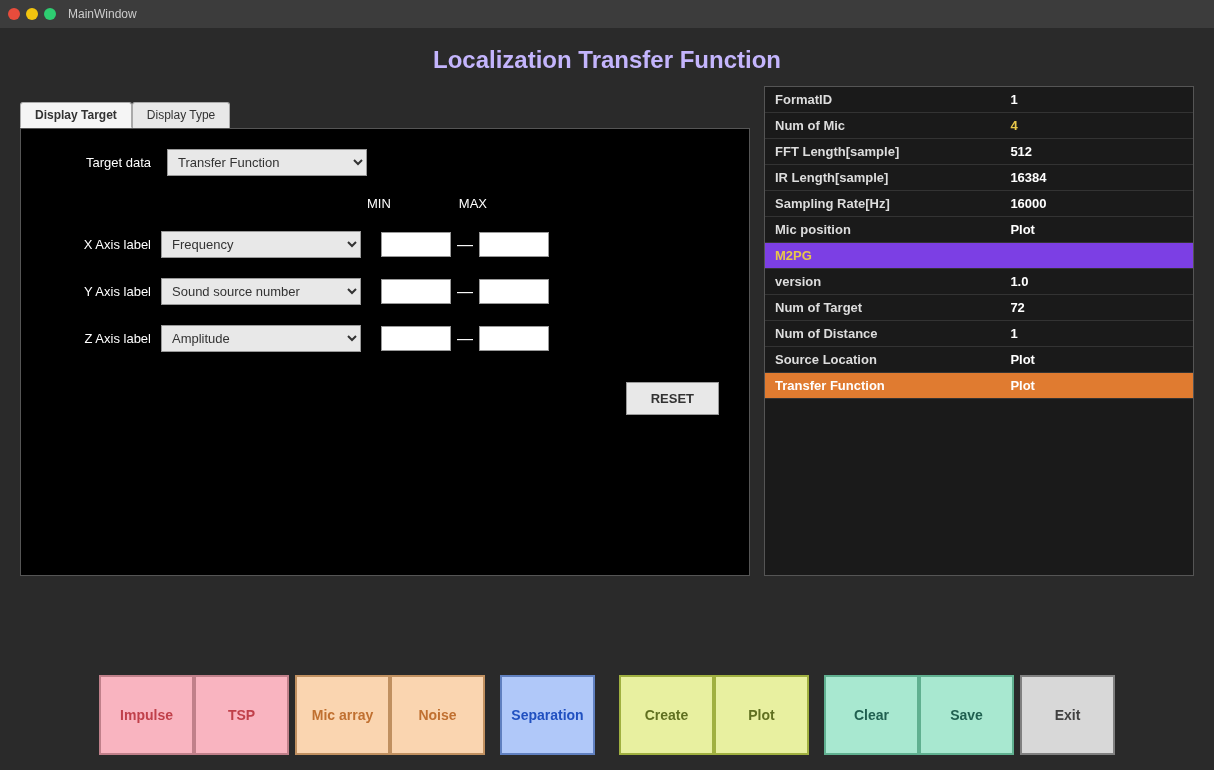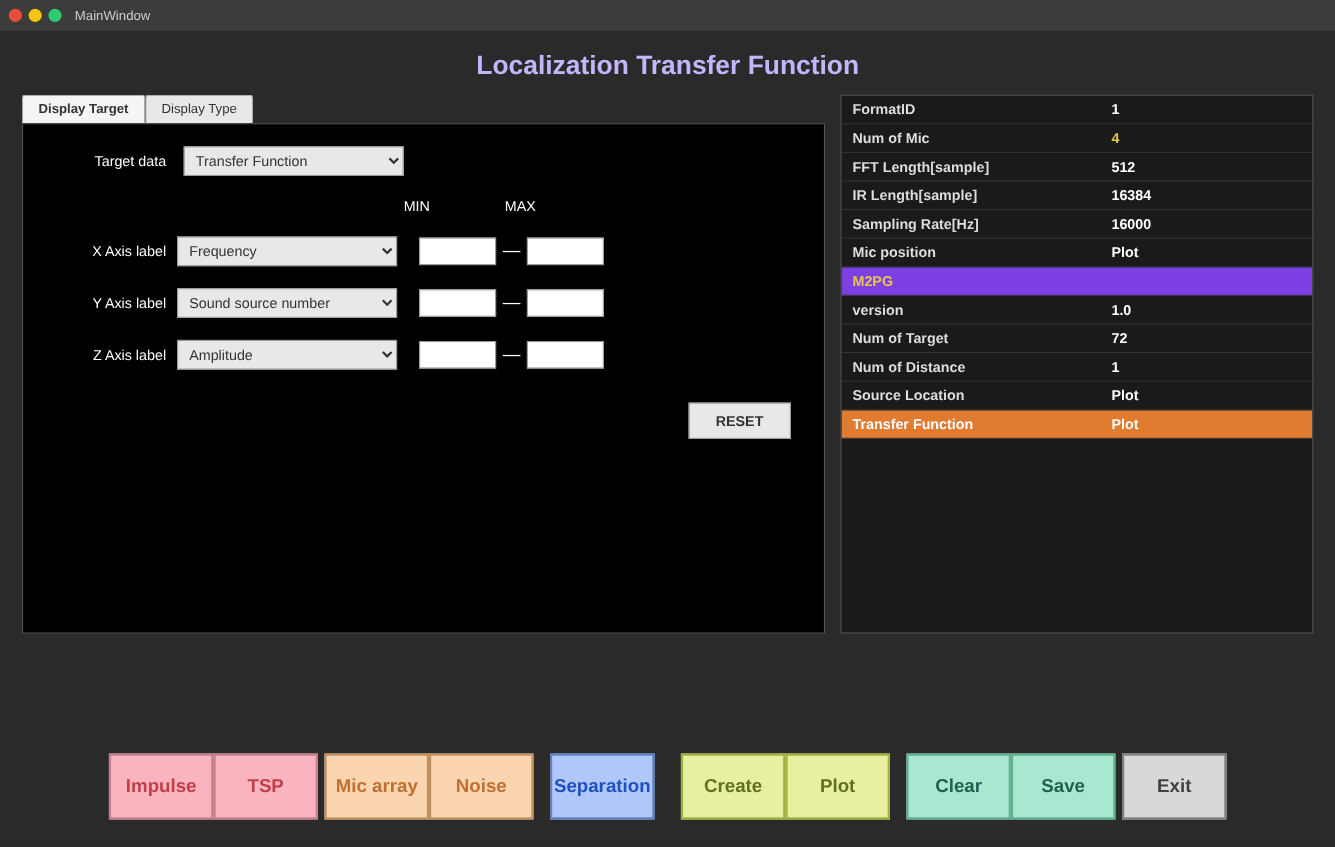--- a/index.html
+++ b/index.html
@@ -60,20 +60,21 @@
       flex: 1;
       display: flex;
       flex-direction: column;
     }
 
     
     .tabs {
       display: flex;
       flex-direction: row;
       gap: 0;
+      margin-top: 16px;
     }
     .tab {
       padding: 5px 14px;
       background: #e8e8e8;
       color: #333;
       border: 1px solid #aaa;
       border-bottom: none;
       cursor: pointer;
       font-size: 12px;
       border-radius: 3px 3px 0 0;
@@ -241,23 +242,23 @@
     }
 
     .btn-group {
       display: flex;
       gap: 0;
       margin: 0 3px;
     }
 
     .bottom-btn {
       width: 95px;
-      height: 60px;
+      height: 80px;
       border: 2px solid #888;
-      font-size: 17px;
+      font-size: 14px;
       font-weight: bold;
       cursor: pointer;
       display: flex;
       align-items: center;
       justify-content: center;
       text-align: left;
     }
     .btn-impulse { background: #f9b4c0; color: #c0404a; border-color: #c0808a; }
     .btn-tsp { background: #f9b4c0; color: #c0404a; border-color: #c0808a; }
     .btn-micarray { background: #fad5b0; color: #c07030; border-color: #c09060; }

